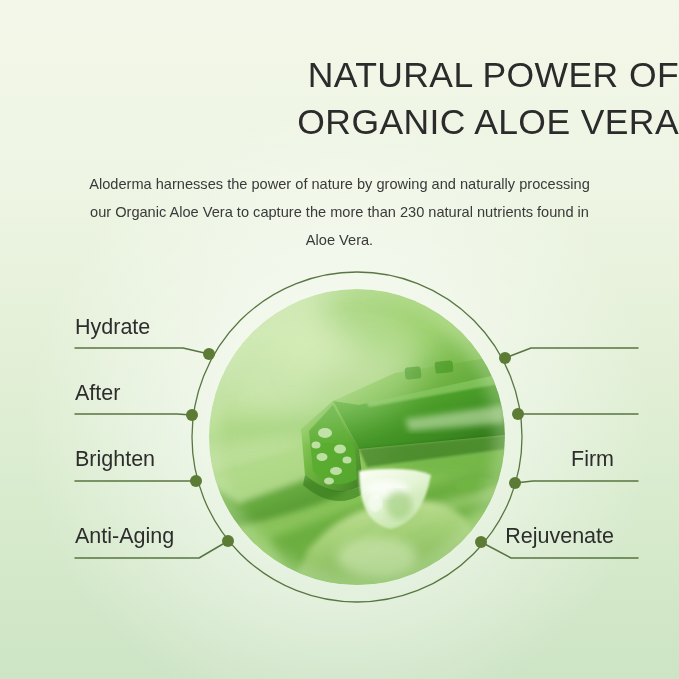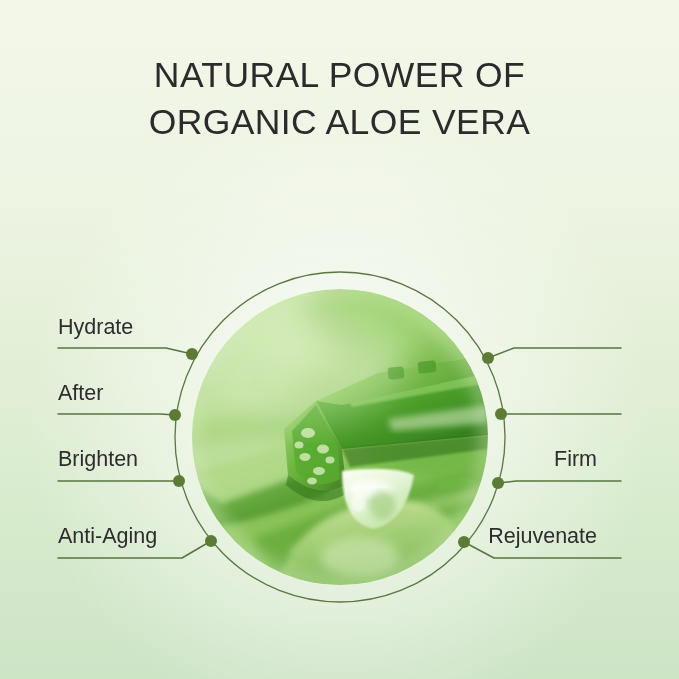--- a/index.html
+++ b/index.html
@@ -22,21 +22,21 @@
       radial-gradient(circle at 50% 62%, rgba(255,255,255,0.85) 0%, rgba(255,255,255,0.45) 28%, rgba(255,255,255,0.0) 58%),
       linear-gradient(to bottom, #f3f7e9 0%, #eef5e4 26%, #e4f0d8 50%, #d8ebcd 74%, #cde4c5 100%);
   }
 
   
   .headline {
     position: absolute;
     left: 0;
     right: 0;
     top: 52px;
-    text-align: center;
+    text-align: right;
     color: #2b2b2b;
     font-size: 35.5px;
     line-height: 47px;
     letter-spacing: 0.4px;
     font-weight: 400;
     white-space: pre-line;
   }
 
   .subcopy {
     position: absolute;
@@ -46,21 +46,21 @@
     text-align: center;
     color: #3a3a3a;
     font-size: 14.6px;
     line-height: 28px;
     font-weight: 400;
   }
 
   
   .art-stage {
     position: absolute;
-    left: 0;
+    left: 17px;
     top: 0;
     width: 655px;
     height: 679px;
   }
   .art-stage svg {
     position: absolute;
     left: 0;
     top: 0;
   }
 
@@ -89,20 +89,21 @@
   .label.right { text-align: right; }
 </style>
 </head>
 <body>
 
 <div id="poster">
 
   <div class="headline">NATURAL POWER OF
 ORGANIC ALOE VERA</div>
 
+  <div class="subcopy">Aloderma harnesses the power of nature by growing and naturally processing our Organic Aloe Vera to capture the more than 230 natural nutrients found in Aloe Vera.</div>
 
   <div class="art-stage">
 
     <div class="photo-circle">
       <svg width="296" height="296" viewBox="0 0 296 296">
         <defs>
           <linearGradient id="bgsoft" x1="0" y1="0" x2="0.35" y2="1">
             <stop offset="0%" stop-color="#d9ecc2"></stop>
             <stop offset="35%" stop-color="#b9dd92"></stop>
             <stop offset="70%" stop-color="#8fc75f"></stop>

